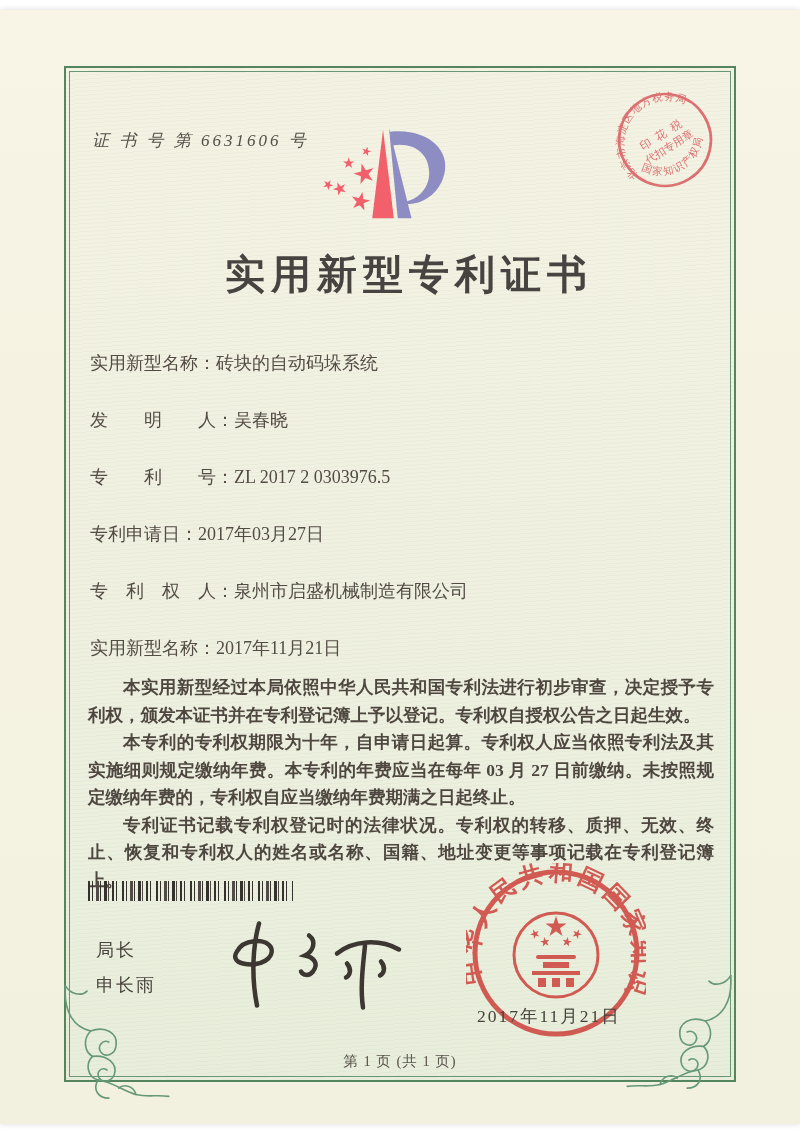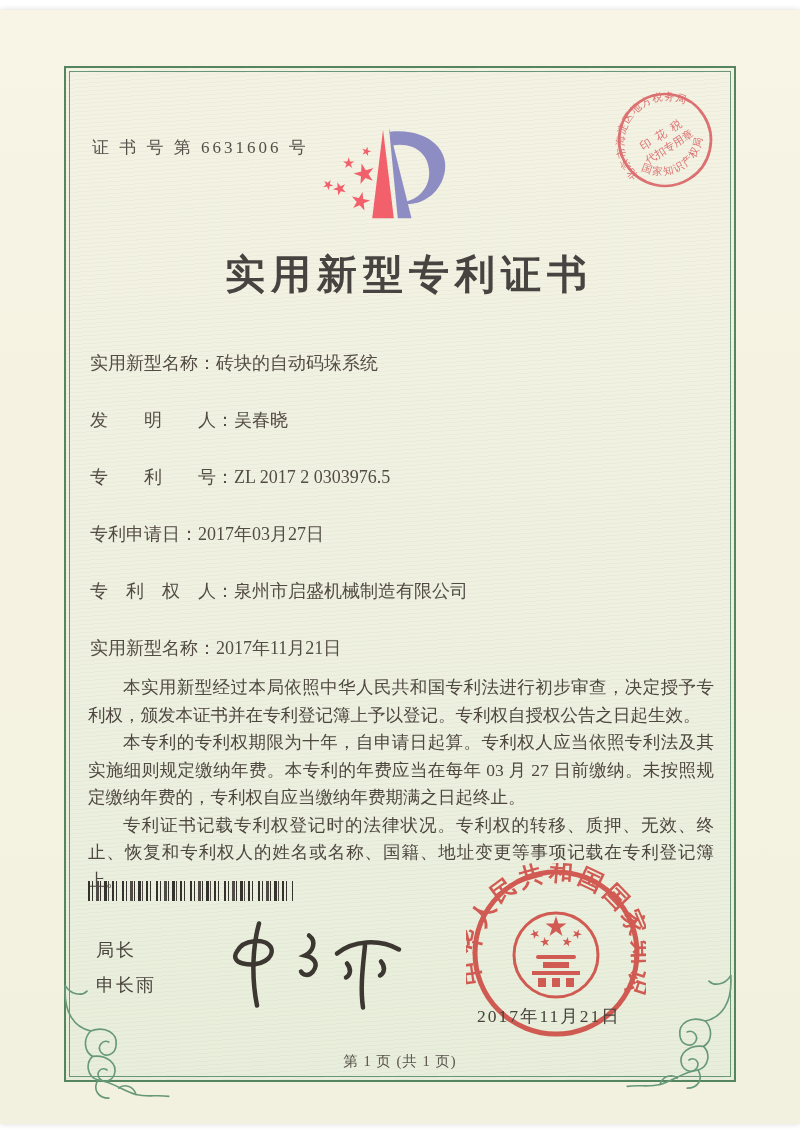--- a/index.html
+++ b/index.html
@@ -8,32 +8,32 @@
   .paper{position:absolute;left:0;top:10px;width:800px;height:1114px;
          background:linear-gradient(180deg,#f8f4e6 0%,#f5f2e2 40%,#f2f1e0 100%);
          box-shadow:0 0 6px rgba(0,0,0,.15);}
   
   .frame{position:absolute;left:64px;top:56px;width:668px;height:1012px;
          border:2px solid #55855f;
          background:linear-gradient(180deg,#f4f2e3 0%,#eff0e0 55%,#e8eedb 100%);}
   .frame::before{content:"";position:absolute;inset:3px;border:1px solid #6a9678;pointer-events:none;}
   .frame::after{content:"";position:absolute;inset:0;pointer-events:none;
          background:repeating-linear-gradient(176deg,rgba(110,155,120,.055) 0 1px,transparent 1px 4px);}
-  .cert-no{position:absolute;left:92px;top:126px;font-size:17px;letter-spacing:3px;color:#55504a;}
+  .cert-no{position:absolute;left:92px;top:119px;font-size:17px;letter-spacing:3px;color:#55504a;font-style:italic;}
   .title{position:absolute;left:0;top:237px;width:100%;text-align:center;
          font-size:40px;font-weight:600;letter-spacing:6px;color:#474341;padding-left:18px;box-sizing:border-box;}
   .logo{position:absolute;left:310px;top:110px;width:150px;height:108px;}
   .tax-stamp{position:absolute;left:611px;top:76px;width:108px;height:108px;
              transform:rotate(-32deg);opacity:.85;mix-blend-mode:multiply;}
   .fields{position:absolute;left:90px;top:341px;right:90px;color:#534c45;}
   .field-row{font-size:18px;line-height:24px;margin-bottom:33px;white-space:nowrap;}
   .field-label{color:#534c45;}
   .field-value{color:#534c45;}
   .paras{position:absolute;left:88px;top:664px;width:626px;color:#4e4740;}
-  .paras p{margin:0;font-size:17.5px;line-height:27.5px;text-align:justify;text-indent:2em;}
+  .paras p{margin:0;font-size:17.5px;line-height:27.5px;text-align:justify;text-indent:2em;font-weight:bold;}
   .barcode{position:absolute;left:88px;top:871px;width:205px;height:20px;
     background:repeating-linear-gradient(90deg,
       #35322d 0 2px,transparent 2px 4px,
       #35322d 4px 5px,transparent 5px 8px,
       #504b44 8px 11px,transparent 11px 12px,
       #35322d 12px 13px,transparent 13px 16px,
       #35322d 16px 19px,transparent 19px 20px,
       #504b44 20px 21px,transparent 21px 24px,
       #35322d 24px 26px,transparent 26px 28px,
       #35322d 28px 29px,transparent 29px 34px);}

